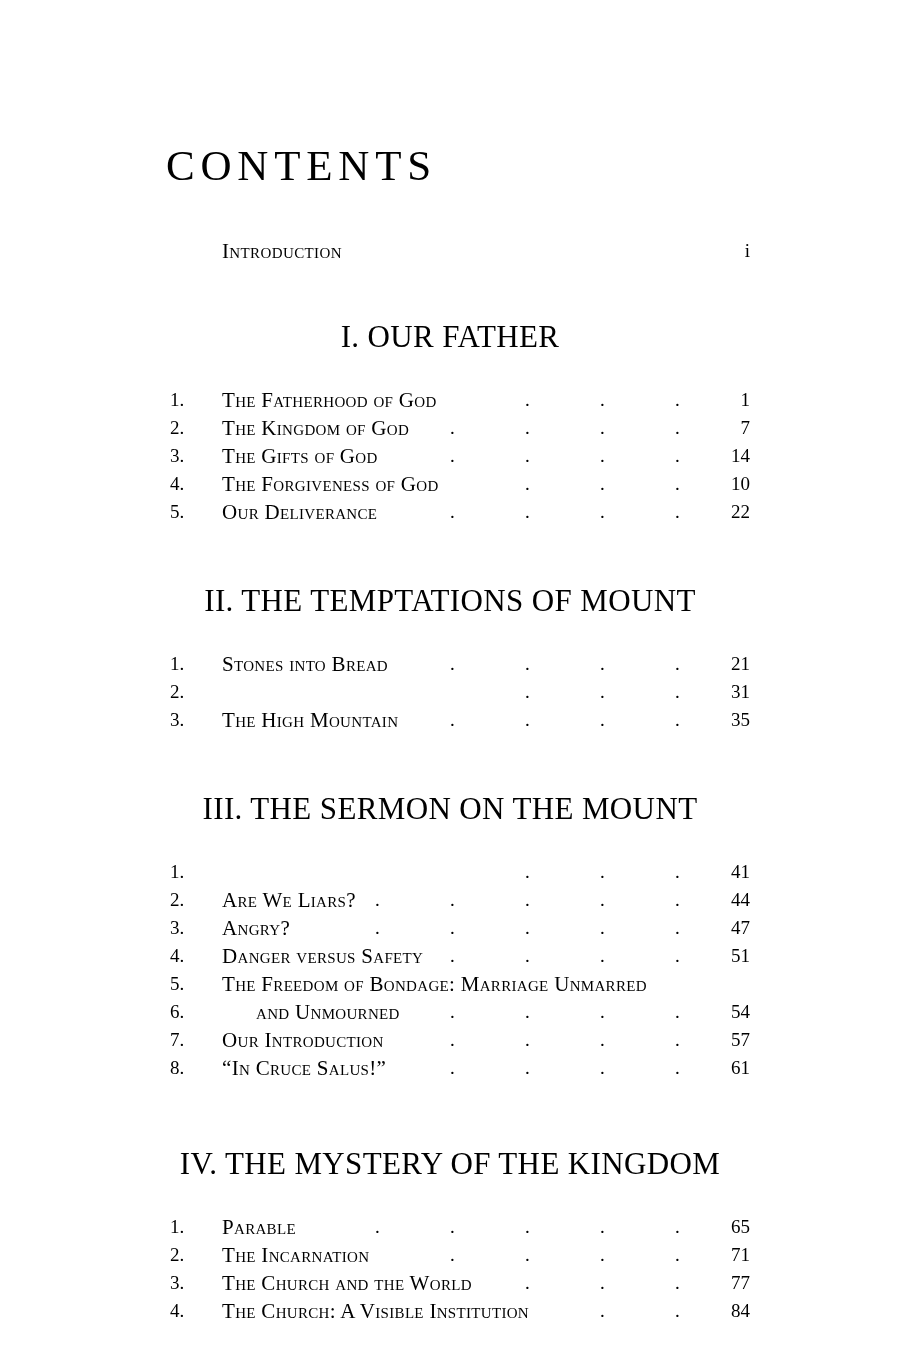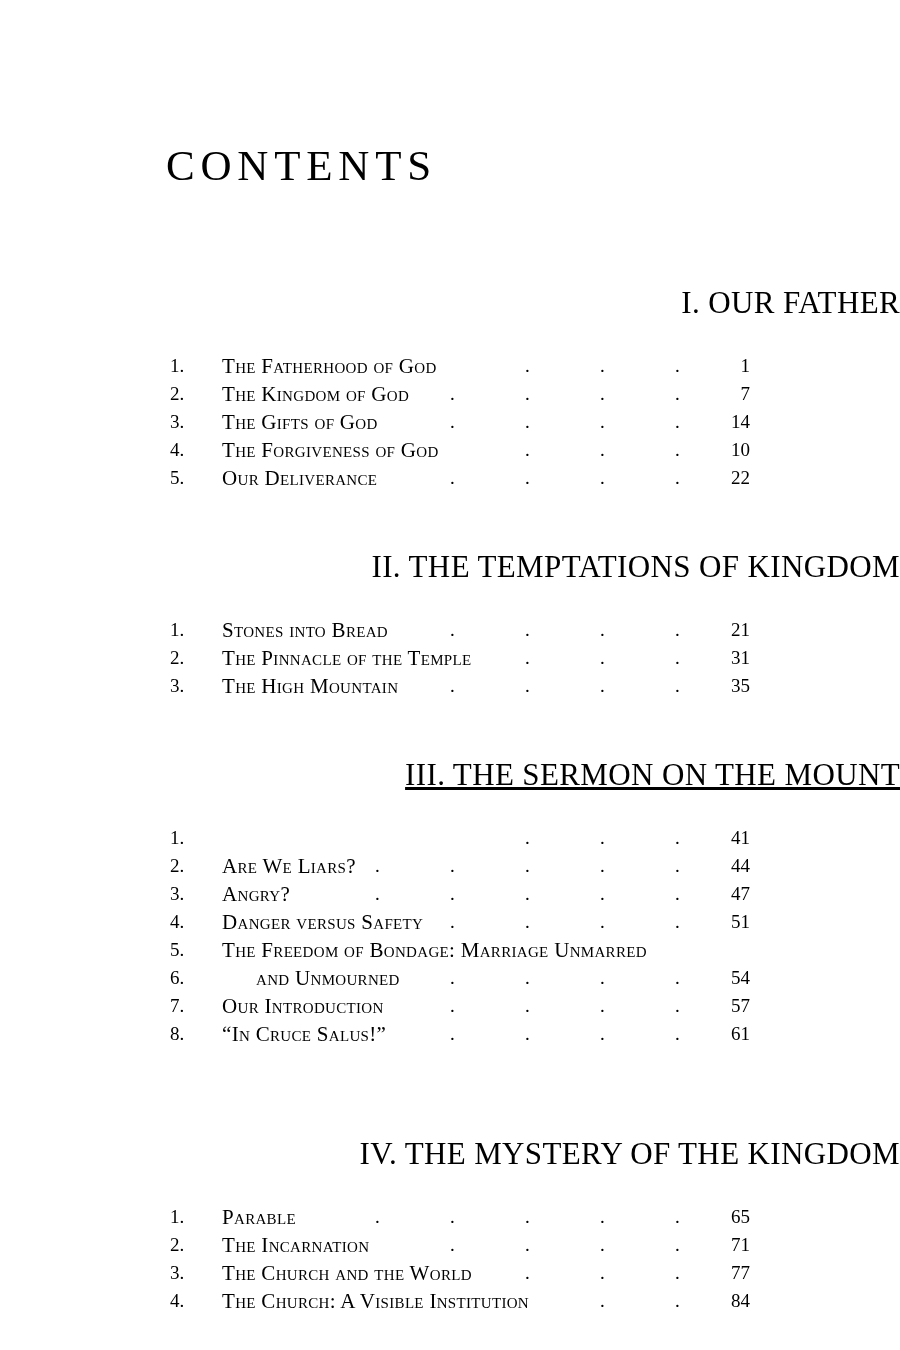--- a/index.html
+++ b/index.html
@@ -70,21 +70,21 @@
     text-align: right;
     font-size: 19px;
     line-height: 30px;
   }
 
   
   .section {
     position: relative;
   }
   .section-heading {
-    text-align: right;
+    text-align: center;
     font-size: 31px;
     line-height: 38px;
     letter-spacing: 0.012em;
     font-weight: 400;
     white-space: nowrap;
   }
 
   
   .entries {
     position: relative;
@@ -144,20 +144,24 @@
 </style>
 </head>
 <body>
 
 <div class="page">
 
   <div class="page-title">CONTENTS</div>
 
   <div class="toc">
     <div id="toc-body">
+        <div class="front-row">
+          <span class="fm-title">Introduction</span>
+          <span class="fm-page">i</span>
+        </div>
         <div class="section" style="margin-top: 48px;">
           <div class="section-heading">I. OUR FATHER</div>
           <div class="entries" style="margin-top: 30px;">
             <div class="entry">
               <span class="num">1.</span>
               <span class="title">The Fatherhood of God</span>
               <span class="leaders">
                 <i style="left: 453px;">.</i>
                 <i style="left: 378px;">.</i>
                 <i style="left: 303px;">.</i>
@@ -203,57 +207,56 @@
                 <i style="left: 453px;">.</i>
                 <i style="left: 378px;">.</i>
                 <i style="left: 303px;">.</i>
                 <i style="left: 228px;">.</i>
               </span>
               <span class="pageno">22</span>
             </div>
           </div>
         </div>
         <div class="section" style="margin-top: 56px;">
-          <div class="section-heading">II. THE TEMPTATIONS OF KINGDOM</div>
+          <div class="section-heading">II. THE TEMPTATIONS OF MOUNT</div>
           <div class="entries" style="margin-top: 30px;">
             <div class="entry">
               <span class="num">1.</span>
               <span class="title">Stones into Bread</span>
               <span class="leaders">
                 <i style="left: 453px;">.</i>
                 <i style="left: 378px;">.</i>
                 <i style="left: 303px;">.</i>
                 <i style="left: 228px;">.</i>
               </span>
               <span class="pageno">21</span>
             </div>
             <div class="entry">
               <span class="num">2.</span>
-              <span class="title">The Pinnacle of the Temple</span>
               <span class="leaders">
                 <i style="left: 453px;">.</i>
                 <i style="left: 378px;">.</i>
                 <i style="left: 303px;">.</i>
               </span>
               <span class="pageno">31</span>
             </div>
             <div class="entry">
               <span class="num">3.</span>
               <span class="title">The High Mountain</span>
               <span class="leaders">
                 <i style="left: 453px;">.</i>
                 <i style="left: 378px;">.</i>
                 <i style="left: 303px;">.</i>
                 <i style="left: 228px;">.</i>
               </span>
               <span class="pageno">35</span>
             </div>
           </div>
         </div>
-        <div class="section" style="margin-top: 56px; text-decoration: underline;">
+        <div class="section" style="margin-top: 56px;">
           <div class="section-heading">III. THE SERMON ON THE MOUNT</div>
           <div class="entries" style="margin-top: 30px;">
             <div class="entry">
               <span class="num">1.</span>
               <span class="leaders">
                 <i style="left: 453px;">.</i>
                 <i style="left: 378px;">.</i>
                 <i style="left: 303px;">.</i>
               </span>
               <span class="pageno">41</span>
@@ -326,21 +329,21 @@
               <span class="leaders">
                 <i style="left: 453px;">.</i>
                 <i style="left: 378px;">.</i>
                 <i style="left: 303px;">.</i>
                 <i style="left: 228px;">.</i>
               </span>
               <span class="pageno">61</span>
             </div>
           </div>
         </div>
-        <div class="section" style="margin-top: 87px;">
+        <div class="section" style="margin-top: 63px;">
           <div class="section-heading">IV. THE MYSTERY OF THE KINGDOM</div>
           <div class="entries" style="margin-top: 30px;">
             <div class="entry">
               <span class="num">1.</span>
               <span class="title">Parable</span>
               <span class="leaders">
                 <i style="left: 453px;">.</i>
                 <i style="left: 378px;">.</i>
                 <i style="left: 303px;">.</i>
                 <i style="left: 228px;">.</i>

